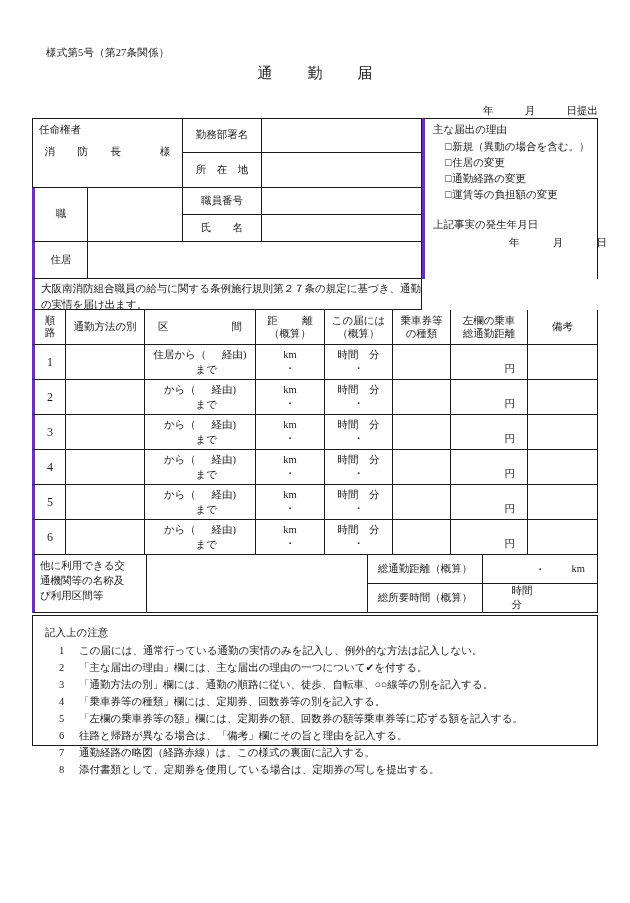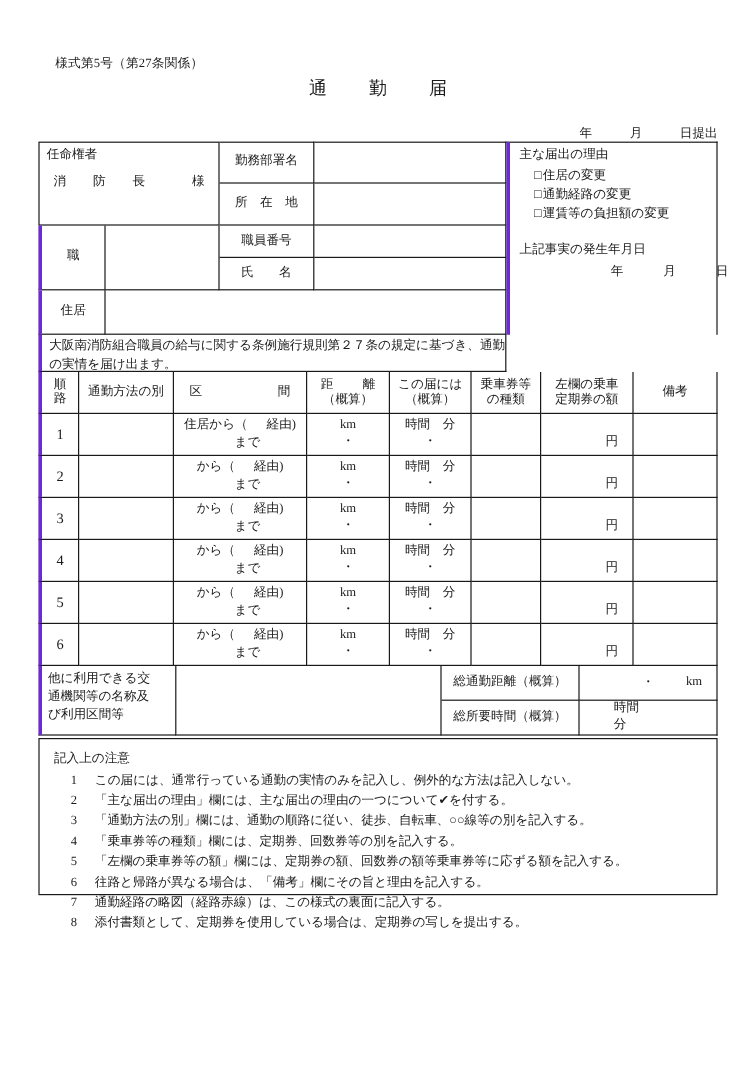--- a/index.html
+++ b/index.html
@@ -255,20 +255,21 @@
   <div class="cell br bb vc hc" style="left:183px; top:215px; width:79px; height:27px;">氏　　名</div>
   <div class="cell br bb" style="left:262px; top:215px; width:160px; height:27px;"></div>
 
   <div class="cell bl br bb vc hc" style="left:32px; top:242px; width:56px; height:37px;">住居</div>
   <div class="cell br bb" style="left:88px; top:242px; width:334px; height:37px;"></div>
 
   <div class="cell bt br bl" style="left:422px; top:118px; width:176px; height:161px;">
     <div class="reasons" style="left:0; top:0; width:176px; height:161px;">
       <div class="rtitle">主な届出の理由</div>
       <ul>
+        <li><span class="chk">□</span><span>新規（異動の場合を含む。）</span></li>
         <li><span class="chk">□</span><span>住居の変更</span></li>
         <li><span class="chk">□</span><span>通勤経路の変更</span></li>
         <li><span class="chk">□</span><span>運賃等の負担額の変更</span></li>
       </ul>
       <div class="occur">上記事実の発生年月日</div>
       <div class="occur-date">
         <span>年</span>
         <span class="od-gap"></span>
         <span>月</span>
         <span class="od-gap"></span>
@@ -303,21 +304,21 @@
   </div>
   <div class="cell br bb vc hc" style="left:393px; top:310px; width:58px; height:35px;">
     <div class="rt-head">
       <div>乗車券等</div>
       <div>の種類</div>
     </div>
   </div>
   <div class="cell br bb vc hc" style="left:451px; top:310px; width:77px; height:35px;">
     <div class="rt-head">
       <div>左欄の乗車</div>
-      <div>定期券の額</div>
+      <div>総通勤距離</div>
     </div>
   </div>
   <div class="cell br bb vc hc" style="left:528px; top:310px; width:70px; height:35px;">備考</div>
 
   <div id="route-rows">
       <div class="cell bl br bb vc hc" style="left: 32px; top: 345px; width: 34px; height: 35px;">
         <span class="idx">1</span>
       </div>
       <div class="cell br bb" style="left: 66px; top: 345px; width: 79px; height: 35px;"></div>
       <div class="cell br bb" style="left: 145px; top: 345px; width: 111px; height: 35px;">

